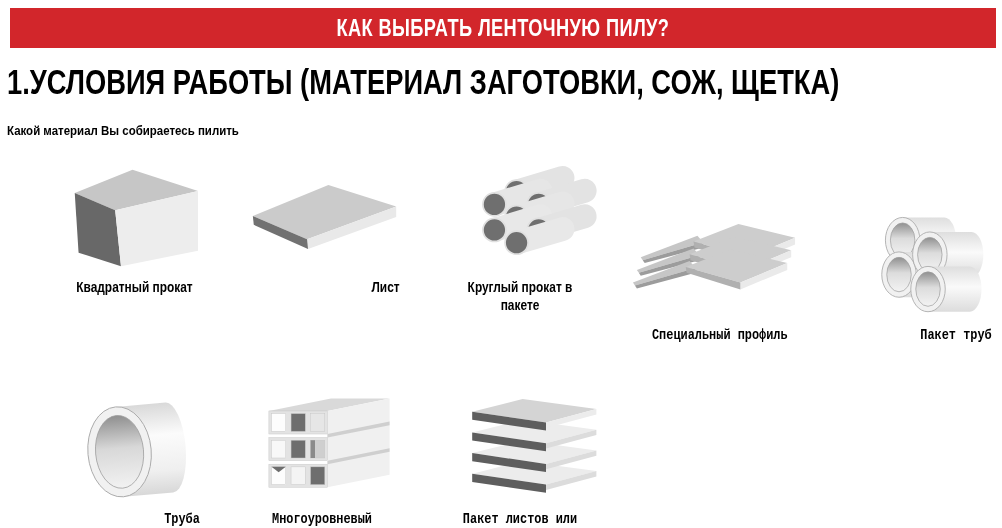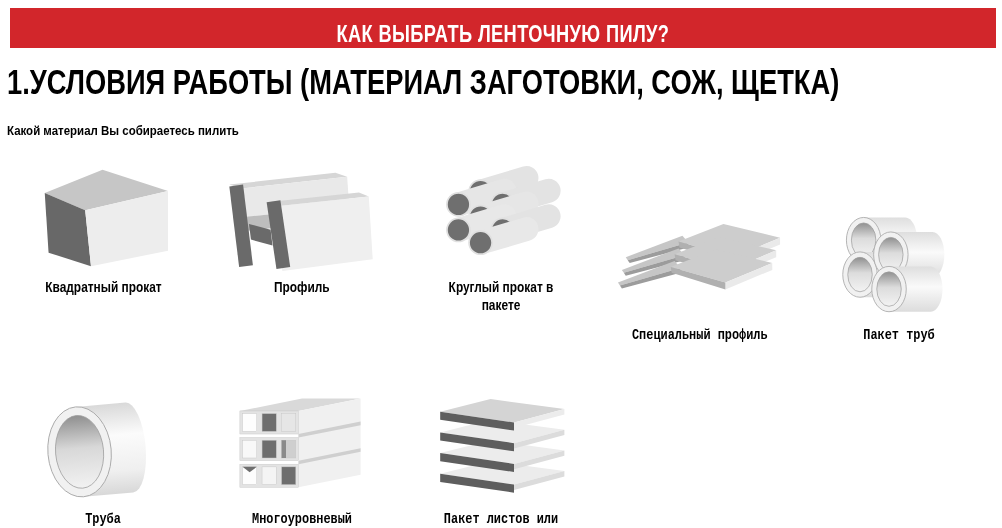--- a/index.html
+++ b/index.html
@@ -2,41 +2,41 @@
 <html><head>
 <meta charset="utf-8">
 <style>
   html,body{margin:0;padding:0;}
   body{
     width:1002px;height:528px;background:#ffffff;overflow:hidden;
     font-family:"Liberation Sans", sans-serif;color:#000;
   }
   .banner{
     margin:8px 6px 0 10px;height:40px;background:#d2262b;
-    display:flex;align-items:flex-end;justify-content:center;
+    display:flex;align-items:center;justify-content:center;
   }
   .banner-text{
     color:#ffffff;font-weight:bold;font-size:24px;white-space:nowrap;
     transform:scaleX(0.76);letter-spacing:0.5px;
   }
   .heading{
     margin:14px 0 0 7px;display:flex;align-items:baseline;
     font-weight:bold;font-size:35px;white-space:nowrap;
     transform:scaleX(0.78);transform-origin:left center;
   }
   .heading-number{display:inline-block;width:104px;}
   .subtitle{
     margin:21px 0 0 7px;font-size:13.5px;font-weight:bold;white-space:nowrap;
     transform:scaleX(0.85);transform-origin:left center;
   }
   .grid{
     margin-top:22px;display:grid;grid-template-columns:repeat(5,1fr);
     padding:0 4px;
   }
-  .cell{display:flex;flex-direction:column;align-items:center;}
+  .cell{display:flex;flex-direction:column;align-items:flex-end;}
   .cell.r2{margin-top:48px;font-family:Liberation Mono, monospace;}
   .art{height:115px;display:flex;align-items:center;justify-content:center;}
   .label{
     margin-top:3px;font-size:14px;font-weight:bold;text-align:center;
     line-height:1.3;max-width:160px;transform:scaleX(0.85);
   }
   svg{display:block;}
 </style>
 </head>
 <body>
@@ -60,36 +60,31 @@
       <div class="art">
         <svg width="140" height="104" viewBox="0 0 145 108">
           <polygon points="12,28 72,4 140,26 54,46" fill="#c6c6c6"></polygon>
           <polygon points="12,28 54,46 60,104 16,90" fill="#686868"></polygon>
           <polygon points="54,46 140,26 140,88 60,104" fill="#ededed"></polygon>
         </svg>
       </div>
       <div class="label">Квадратный прокат</div>
     </div>
 
-
     <div class="cell">
       <div class="art">
-        <svg width="150" height="110" viewBox="0 0 152 112">
-          <polygon points="2,22 110,10 122,14 14,26" fill="#d6d6d6"></polygon>
-          <polygon points="14,26 122,14 124,44 18,55" fill="#e9e9e9"></polygon>
-          <polygon points="16,55 124,44 128,58 20,69" fill="#bdbdbd"></polygon>
-          <polygon points="40,40 134,30 144,34 50,44" fill="#d6d6d6"></polygon>
-          <polygon points="50,44 144,34 148,98 56,110" fill="#efefef"></polygon>
-          <polygon points="2,24 16,22 26,104 12,106" fill="#6a6a6a"></polygon>
-          <polygon points="40,40 54,38 64,106 50,108" fill="#6a6a6a"></polygon>
-          <polygon points="22,62 44,68 46,84 24,78" fill="#6a6a6a"></polygon>
-        </svg>
-      </div>
-      <div class="label">Профиль</div>
-    </div>
+        <svg width="155" height="78" viewBox="0 0 160 80">
+          <polygon points="6,38 84,6 154,28 62,62" fill="#cbcbcb"></polygon>
+          <polygon points="62,62 154,28 154,39 63,72" fill="#e9e9e9"></polygon>
+          <polygon points="6,38 62,62 63,72 7,47" fill="#717171"></polygon>
+        </svg>
+      </div>
+      <div class="label">Лист</div>
+    </div>
+
 
 
     <div class="cell">
       <div class="art">
         <svg width="126" height="108" viewBox="0 0 148 126">
           <g stroke-linecap="round">
             <path d="M50,32 l54,-16" stroke="#e3e3e3" stroke-width="28"></path>
             <circle cx="50" cy="32" r="13.5" fill="#6f6f6f" stroke="#e0e0e0" stroke-width="2"></circle>
             <path d="M24,47 l54,-16" stroke="#e6e6e6" stroke-width="28"></path>
             <circle cx="24" cy="47" r="13.5" fill="#6f6f6f" stroke="#e0e0e0" stroke-width="2"></circle>

